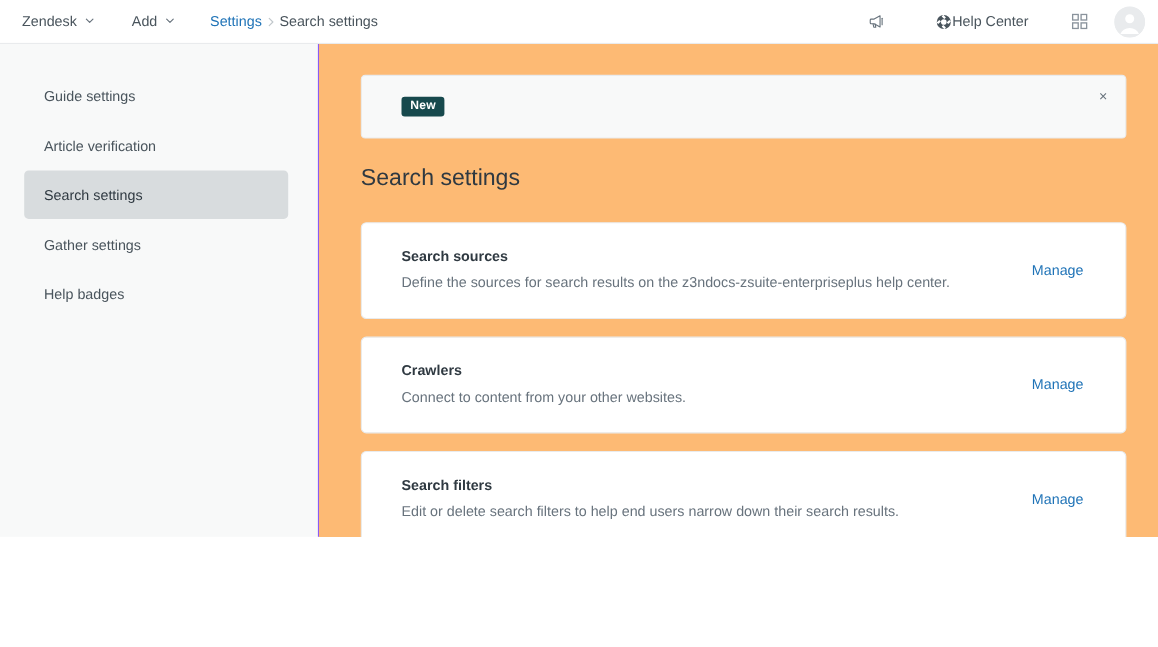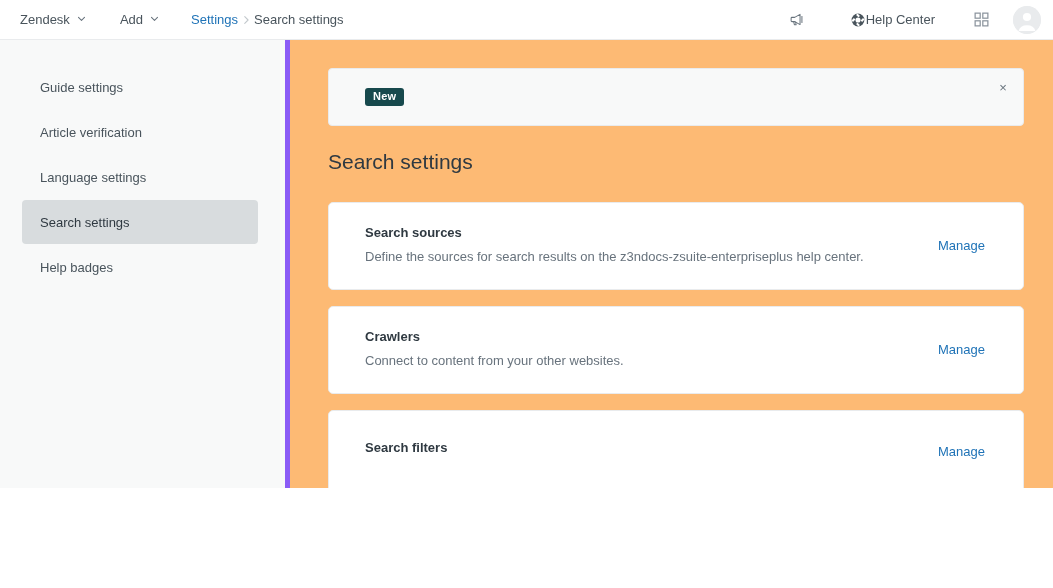--- a/index.html
+++ b/index.html
@@ -136,21 +136,21 @@
     flex: 1;
     display: flex;
     min-height: 0;
   }
 
   
   .sidebar {
     width: 290px;
     min-width: 290px;
     background: #f8f9f9;
-    border-right: 5px solid #8b5cf6;
+    border-right: 1px solid #8b5cf6;
     padding-top: 25px;
   }
 
   .nav-item {
     margin: 0 27px 0 22px;
     height: 44px;
     display: flex;
     align-items: center;
     padding: 0 18px;
     border-radius: 4px;
@@ -358,25 +358,25 @@
 
   <div class="body-row">
 
     <div class="sidebar">
       <div class="nav-item">
         <span>Guide settings</span>
       </div>
       <div class="nav-item">
         <span>Article verification</span>
       </div>
-      <div class="nav-item">
-        <span>Language settings</span>
-      </div>
       <div class="nav-item selected">
         <span>Search settings</span>
+      </div>
+      <div class="nav-item">
+        <span>Gather settings</span>
       </div>
       <div class="nav-item">
         <span>Help badges</span>
       </div>
     </div>
 
     <div class="main">
       <div class="main-inner">
 
         <div class="banner">
@@ -398,20 +398,21 @@
           <div class="card-body">
             <div class="card-title">Crawlers</div>
             <div class="card-desc">Connect to content from your other websites.</div>
           </div>
           <a class="card-action">Manage</a>
         </div>
 
         <div class="card">
           <div class="card-body">
             <div class="card-title">Search filters</div>
+            <div class="card-desc">Edit or delete search filters to help end users narrow down their search results.</div>
           </div>
           <a class="card-action">Manage</a>
         </div>
 
       </div>
     </div>
 
   </div>
 </div>
 

